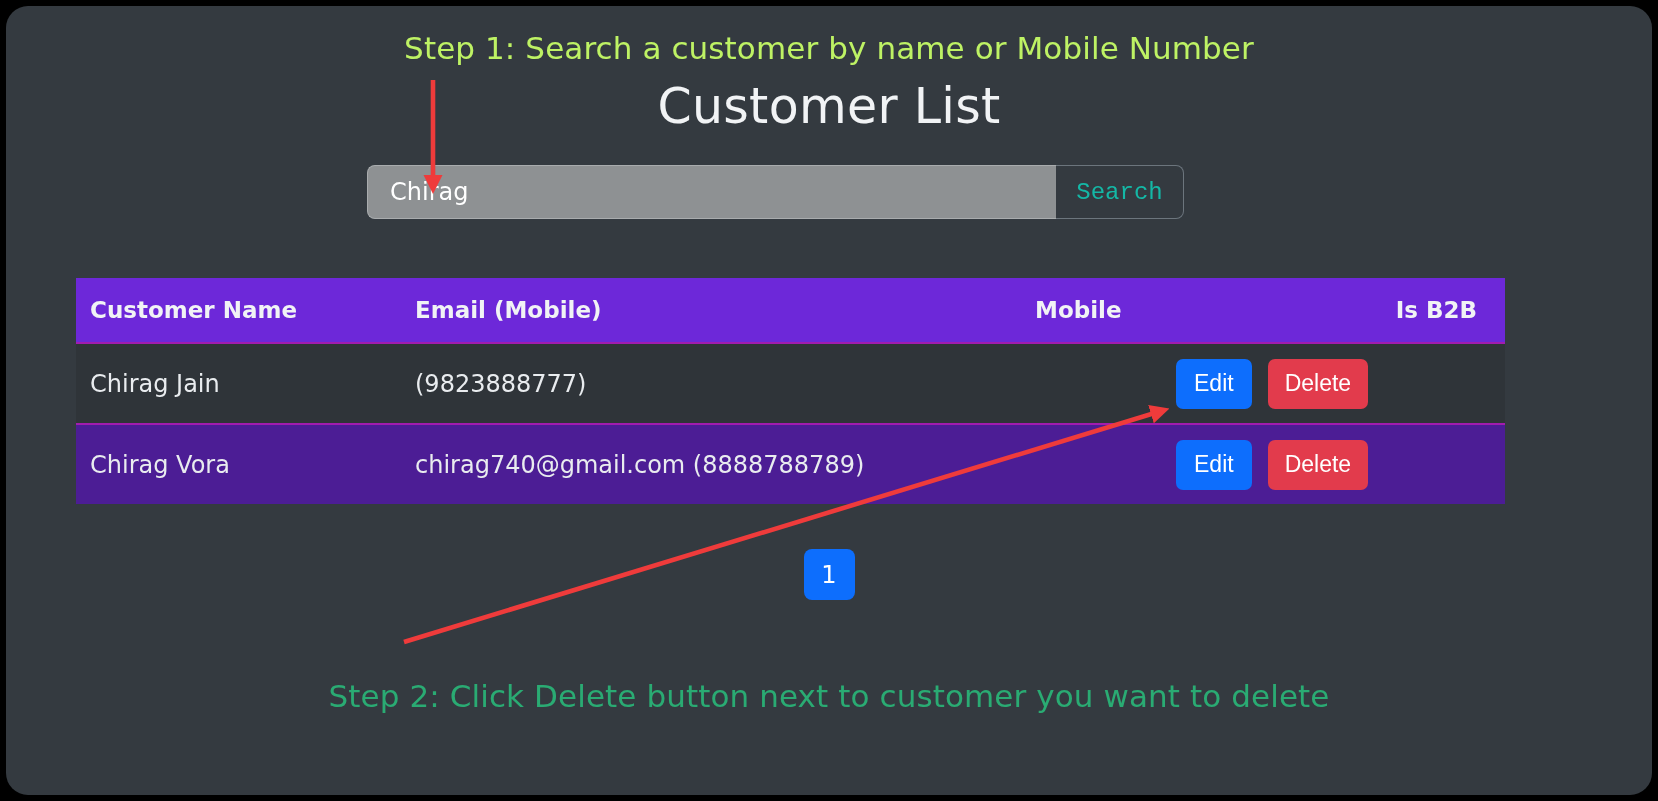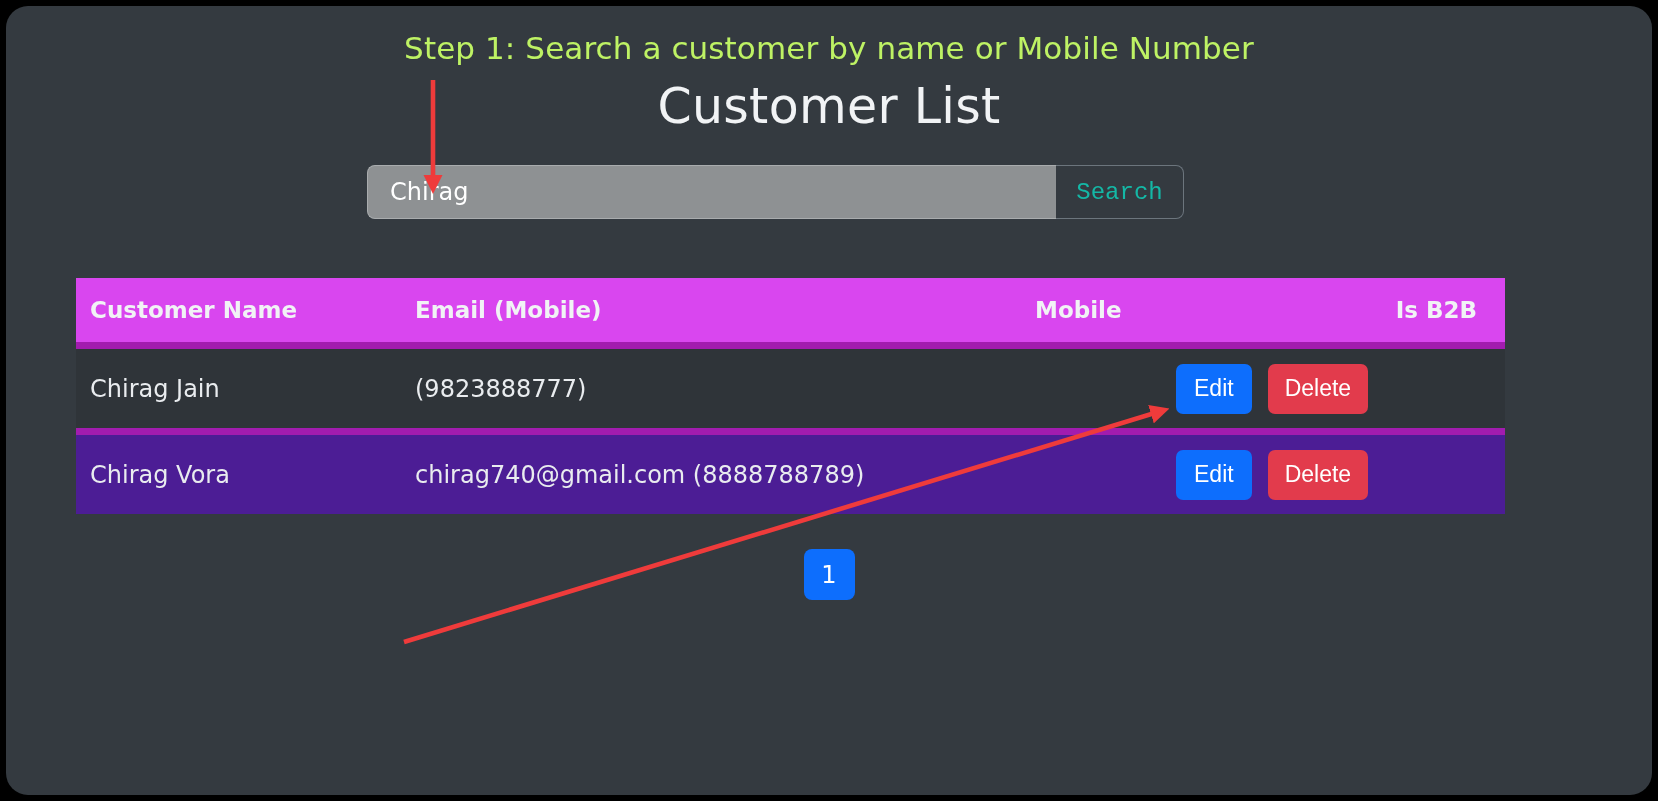--- a/index.html
+++ b/index.html
@@ -108,36 +108,36 @@
   
   .customer-table {
     position: absolute;
     left: 70px;
     top: 272px;
     width: 1387px;
     border-collapse: collapse;
     table-layout: fixed;
   }
   .customer-table thead th {
-    background: #d946ef;
+    background: #6d28d9;
     color: #f1f3f5;
     font-size: 23px;
     font-weight: bold;
     text-align: left;
     padding: 19px 0 19px 0;
     height: 24px;
   }
   .customer-table tbody td {
     font-size: 24px;
     color: #e9ecef;
     font-weight: 400;
     padding: 0;
     height: 79px;
     vertical-align: middle;
-    border-top: 7px solid #a21caf;
+    border-top: 2px solid #a21caf;
   }
   .customer-table tbody tr.row-odd td { background: #2f3439; }
   .customer-table tbody tr.row-even td { background: #4c1d95; }
 
   .col-name   { width: 325px; padding-left: 14px !important; }
   .col-email  { width: 620px; margin-top: 48px; }
   .col-actions{ width: 290px; }
   .col-b2b    { width: 152px; text-align: right !important; padding-right: 28px !important; }
 
   .actions-cell { padding-left: 0 !important; }
@@ -250,14 +250,15 @@
   <svg class="arrow-overlay" viewBox="0 0 1646 789">
     <defs>
       <marker id="arrowhead" markerWidth="4.2" markerHeight="4.2" refX="1.6" refY="2.1" orient="auto">
         <polygon points="0,0 4.2,2.1 0,4.2" fill="#ef3b3b"></polygon>
       </marker>
     </defs>
     <line x1="427" y1="74" x2="427" y2="176" stroke="#ef3b3b" stroke-width="4.6" marker-end="url(#arrowhead)"></line>
     <line x1="398" y1="636" x2="1152" y2="406" stroke="#ef3b3b" stroke-width="4.6" marker-end="url(#arrowhead)"></line>
   </svg>
 
+  <div class="annotation-bottom">Step 2: Click Delete button next to customer you want to delete</div>
 
 </div>
 
 </body></html>

